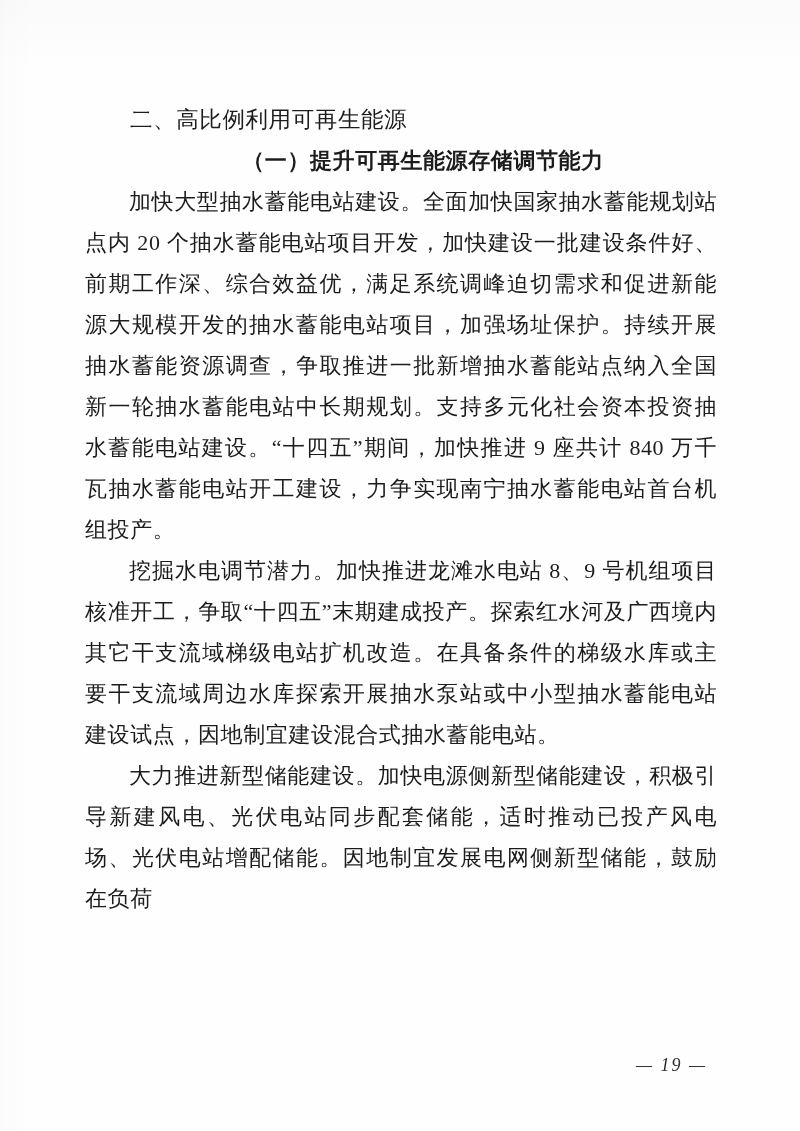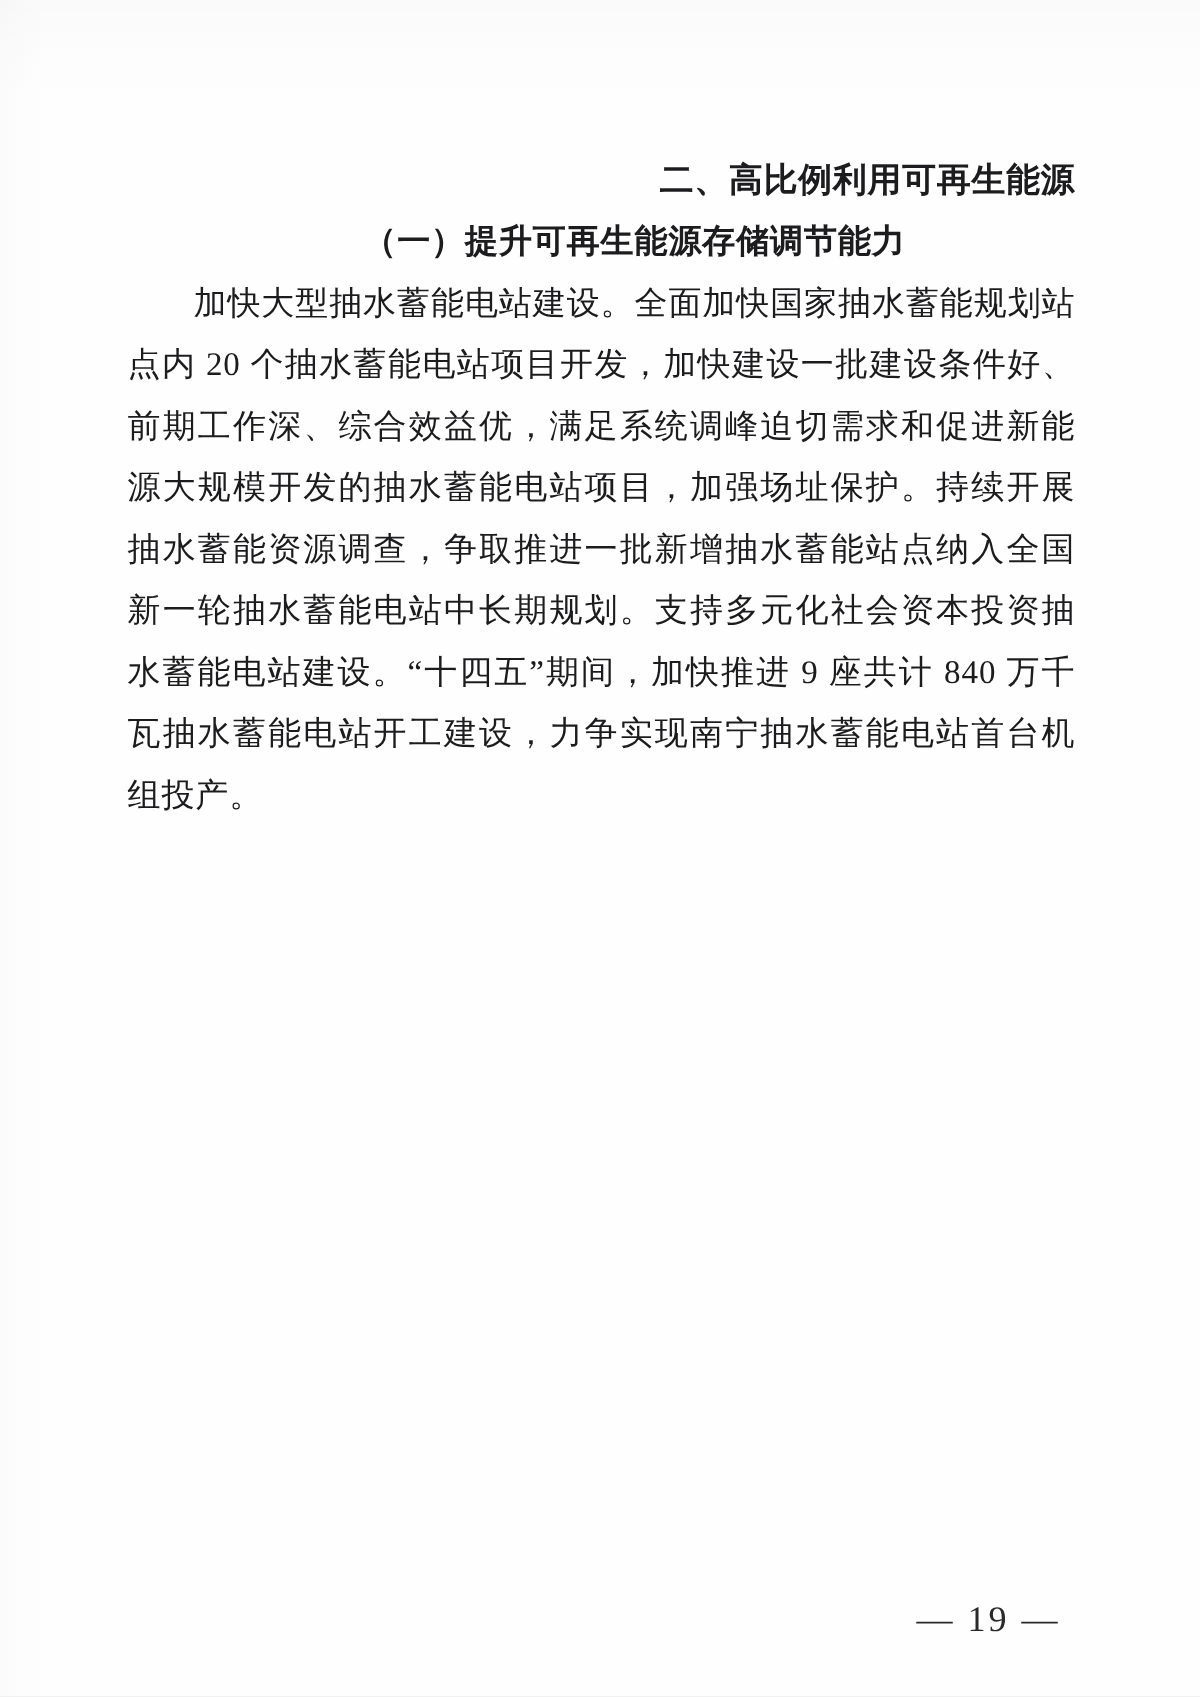--- a/index.html
+++ b/index.html
@@ -35,64 +35,67 @@
     width: 632px;
     font-size: 22px;
     line-height: 41px;
     letter-spacing: 0.6px;
     text-align: justify;
   }
   .section-heading {
     margin: 0;
     font-family: "Liberation Sans", "DejaVu Sans", sans-serif;
     font-size: 22.5px;
-    font-weight: 700;
+    font-weight: 400;
     line-height: 41px;
     letter-spacing: 0.6px;
     text-indent: 2em;
-    text-align: right;
+    text-align: left;
   }
   .subsection-heading {
     margin: 0;
     font-size: 22px;
     font-weight: 700;
     line-height: 41px;
     letter-spacing: 0.6px;
     text-indent: 2em;
     text-align: center;
   }
   .para {
     margin: 0;
     text-indent: 2em;
   }
   .para .lead {
     font-weight: 400;
   }
   .page-number {
     position: absolute;
     right: 93px;
-    bottom: 39px;
-    font-size: 24px;
+    bottom: 54px;
+    font-size: 18px;
     line-height: 24px;
     letter-spacing: 2px;
     color: #2a2a2c;
     font-family: "Liberation Serif", "DejaVu Serif", serif;
+    font-style: italic;
   }
 </style>
 </head>
 <body>
 
 <div class="doc-page">
   <div class="content">
 
     <h2 class="section-heading">二、高比例利用可再生能源</h2>
 
 
     <h3 class="subsection-heading">（一）提升可再生能源存储调节能力</h3>
 
     <p class="para"><span class="lead">加快大型抽水蓄能电站建设。</span><span>全面加快国家抽水蓄能规划站点内 20 个抽水蓄能电站项目开发，加快建设一批建设条件好、前期工作深、综合效益优，满足系统调峰迫切需求和促进新能源大规模开发的抽水蓄能电站项目，加强场址保护。持续开展抽水蓄能资源调查，争取推进一批新增抽水蓄能站点纳入全国新一轮抽水蓄能电站中长期规划。支持多元化社会资本投资抽水蓄能电站建设。“十四五”期间，加快推进 9 座共计 840 万千瓦抽水蓄能电站开工建设，力争实现南宁抽水蓄能电站首台机组投产。</span></p>
 
+    <p class="para"><span class="lead">挖掘水电调节潜力。</span><span>加快推进龙滩水电站 8、9 号机组项目核准开工，争取“十四五”末期建成投产。探索红水河及广西境内其它干支流域梯级电站扩机改造。在具备条件的梯级水库或主要干支流域周边水库探索开展抽水泵站或中小型抽水蓄能电站建设试点，因地制宜建设混合式抽水蓄能电站。</span></p>
 
+    <p class="para"><span class="lead">大力推进新型储能建设。</span><span>加快电源侧新型储能建设，积极引导新建风电、光伏电站同步配套储能，适时推动已投产风电场、光伏电站增配储能。因地制宜发展电网侧新型储能，鼓励在负荷</span></p>
 
   </div>
 
   <div class="page-number">— 19 —</div>
 </div>
 
 </body></html>

